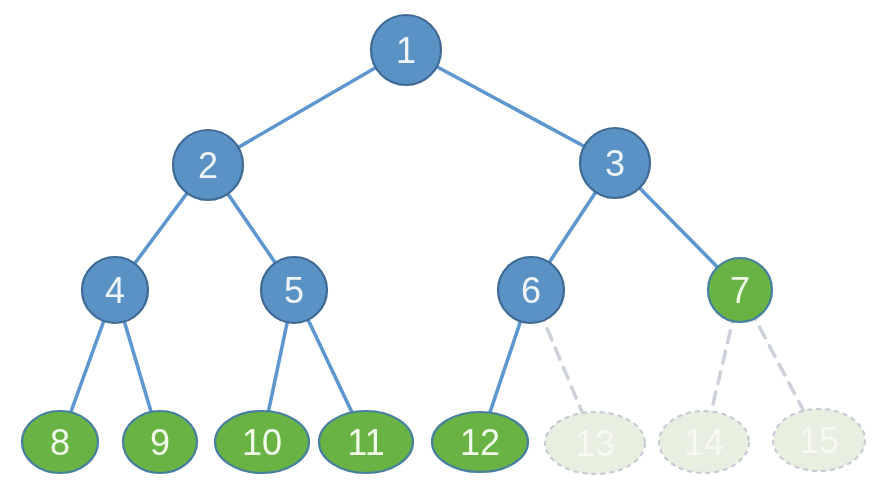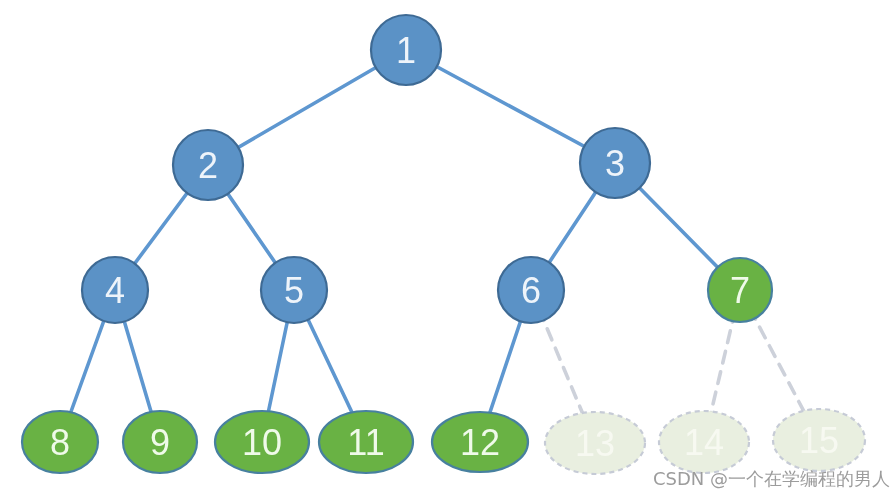--- a/index.html
+++ b/index.html
@@ -111,14 +111,13 @@
       </g>
       <g>
         <ellipse cx="704" cy="442" rx="45" ry="31" fill="#e9efe0" stroke="#c6cbd6" stroke-width="2.2" stroke-dasharray="5 4"></ellipse>
         <text x="704" y="442" dy="0.36em" text-anchor="middle" fill="#f7f9f1" font-size="36" class="node-label">14</text>
       </g>
       <g>
         <ellipse cx="819" cy="440" rx="46" ry="31" fill="#e9efe0" stroke="#c6cbd6" stroke-width="2.2" stroke-dasharray="5 4"></ellipse>
         <text x="819" y="440" dy="0.36em" text-anchor="middle" fill="#f7f9f1" font-size="36" class="node-label">15</text>
       </g>
     </svg>
-  <div class="watermark">CSDN @一个在学编程的男人</div>
 </div>
 
 </body></html>

